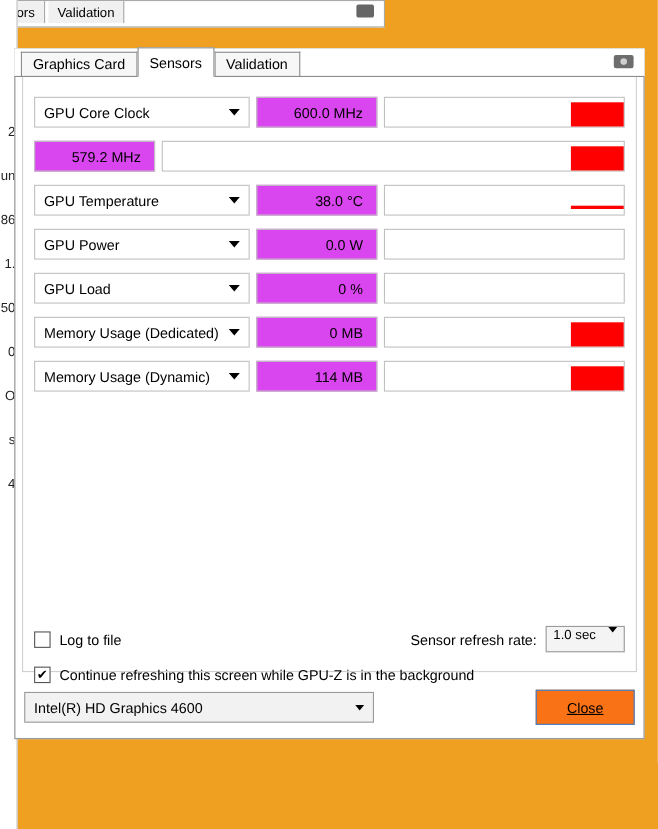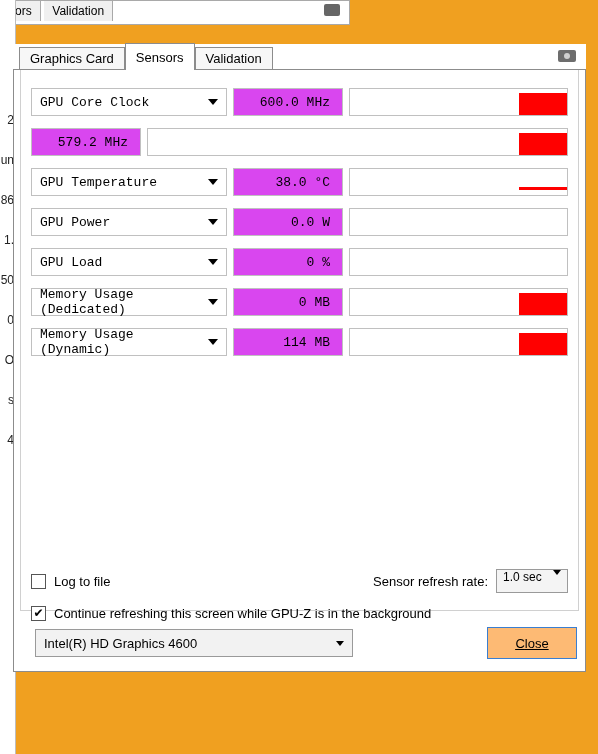--- a/index.html
+++ b/index.html
@@ -125,21 +125,20 @@
     border-top: none;
     background: #fff;
     padding: 12px 10px 10px 10px;
   }
 
   .sensor-row {
     display: flex;
     align-items: center;
     height: 40px;
     gap: 6px;
-    font-family: Liberation Mono, monospace;
   }
   .s-label {
     width: 196px;
     height: 28px;
     border: 1px solid #c0c0c0;
     display: flex;
     align-items: center;
     justify-content: space-between;
     padding: 0 8px;
     font-size: 13px;
@@ -194,24 +193,24 @@
   }
   .chev { width:0;height:0;border-left:4px solid transparent;border-right:4px solid transparent;border-top:5px solid #000; }
 
   .footer {
     position:absolute;
     left:8px; right:8px; bottom:10px;
     height:36px;
     display:flex;align-items:center;gap:10px;
   }
   .gpu-select {
-    width:318px;height:28px;border:1px solid #9a9a9a;background:#f2f2f2;display:flex;align-items:center;justify-content:space-between;padding:0 8px;font-size:13px;margin-left:13px;
+    width:318px;height:28px;border:1px solid #9a9a9a;background:#f2f2f2;display:flex;align-items:center;justify-content:space-between;padding:0 8px;font-size:13px;
   }
   .close-btn {
-    width:90px;height:32px;border:1.5px solid #3a7ed0;background:#fdba74;display:flex;align-items:center;justify-content:center;font-size:13px;
+    width:90px;height:32px;border:1.5px solid #3a7ed0;background:#f97316;display:flex;align-items:center;justify-content:center;font-size:13px;
   }
   .close-btn span{ text-decoration: underline; text-decoration-color:#000; }
 </style>
 </head>
 <body>
 
 <div class="bg-top-tabs">
   <span class="t">sors</span>
   <span class="t">Validation</span>
 </div>

